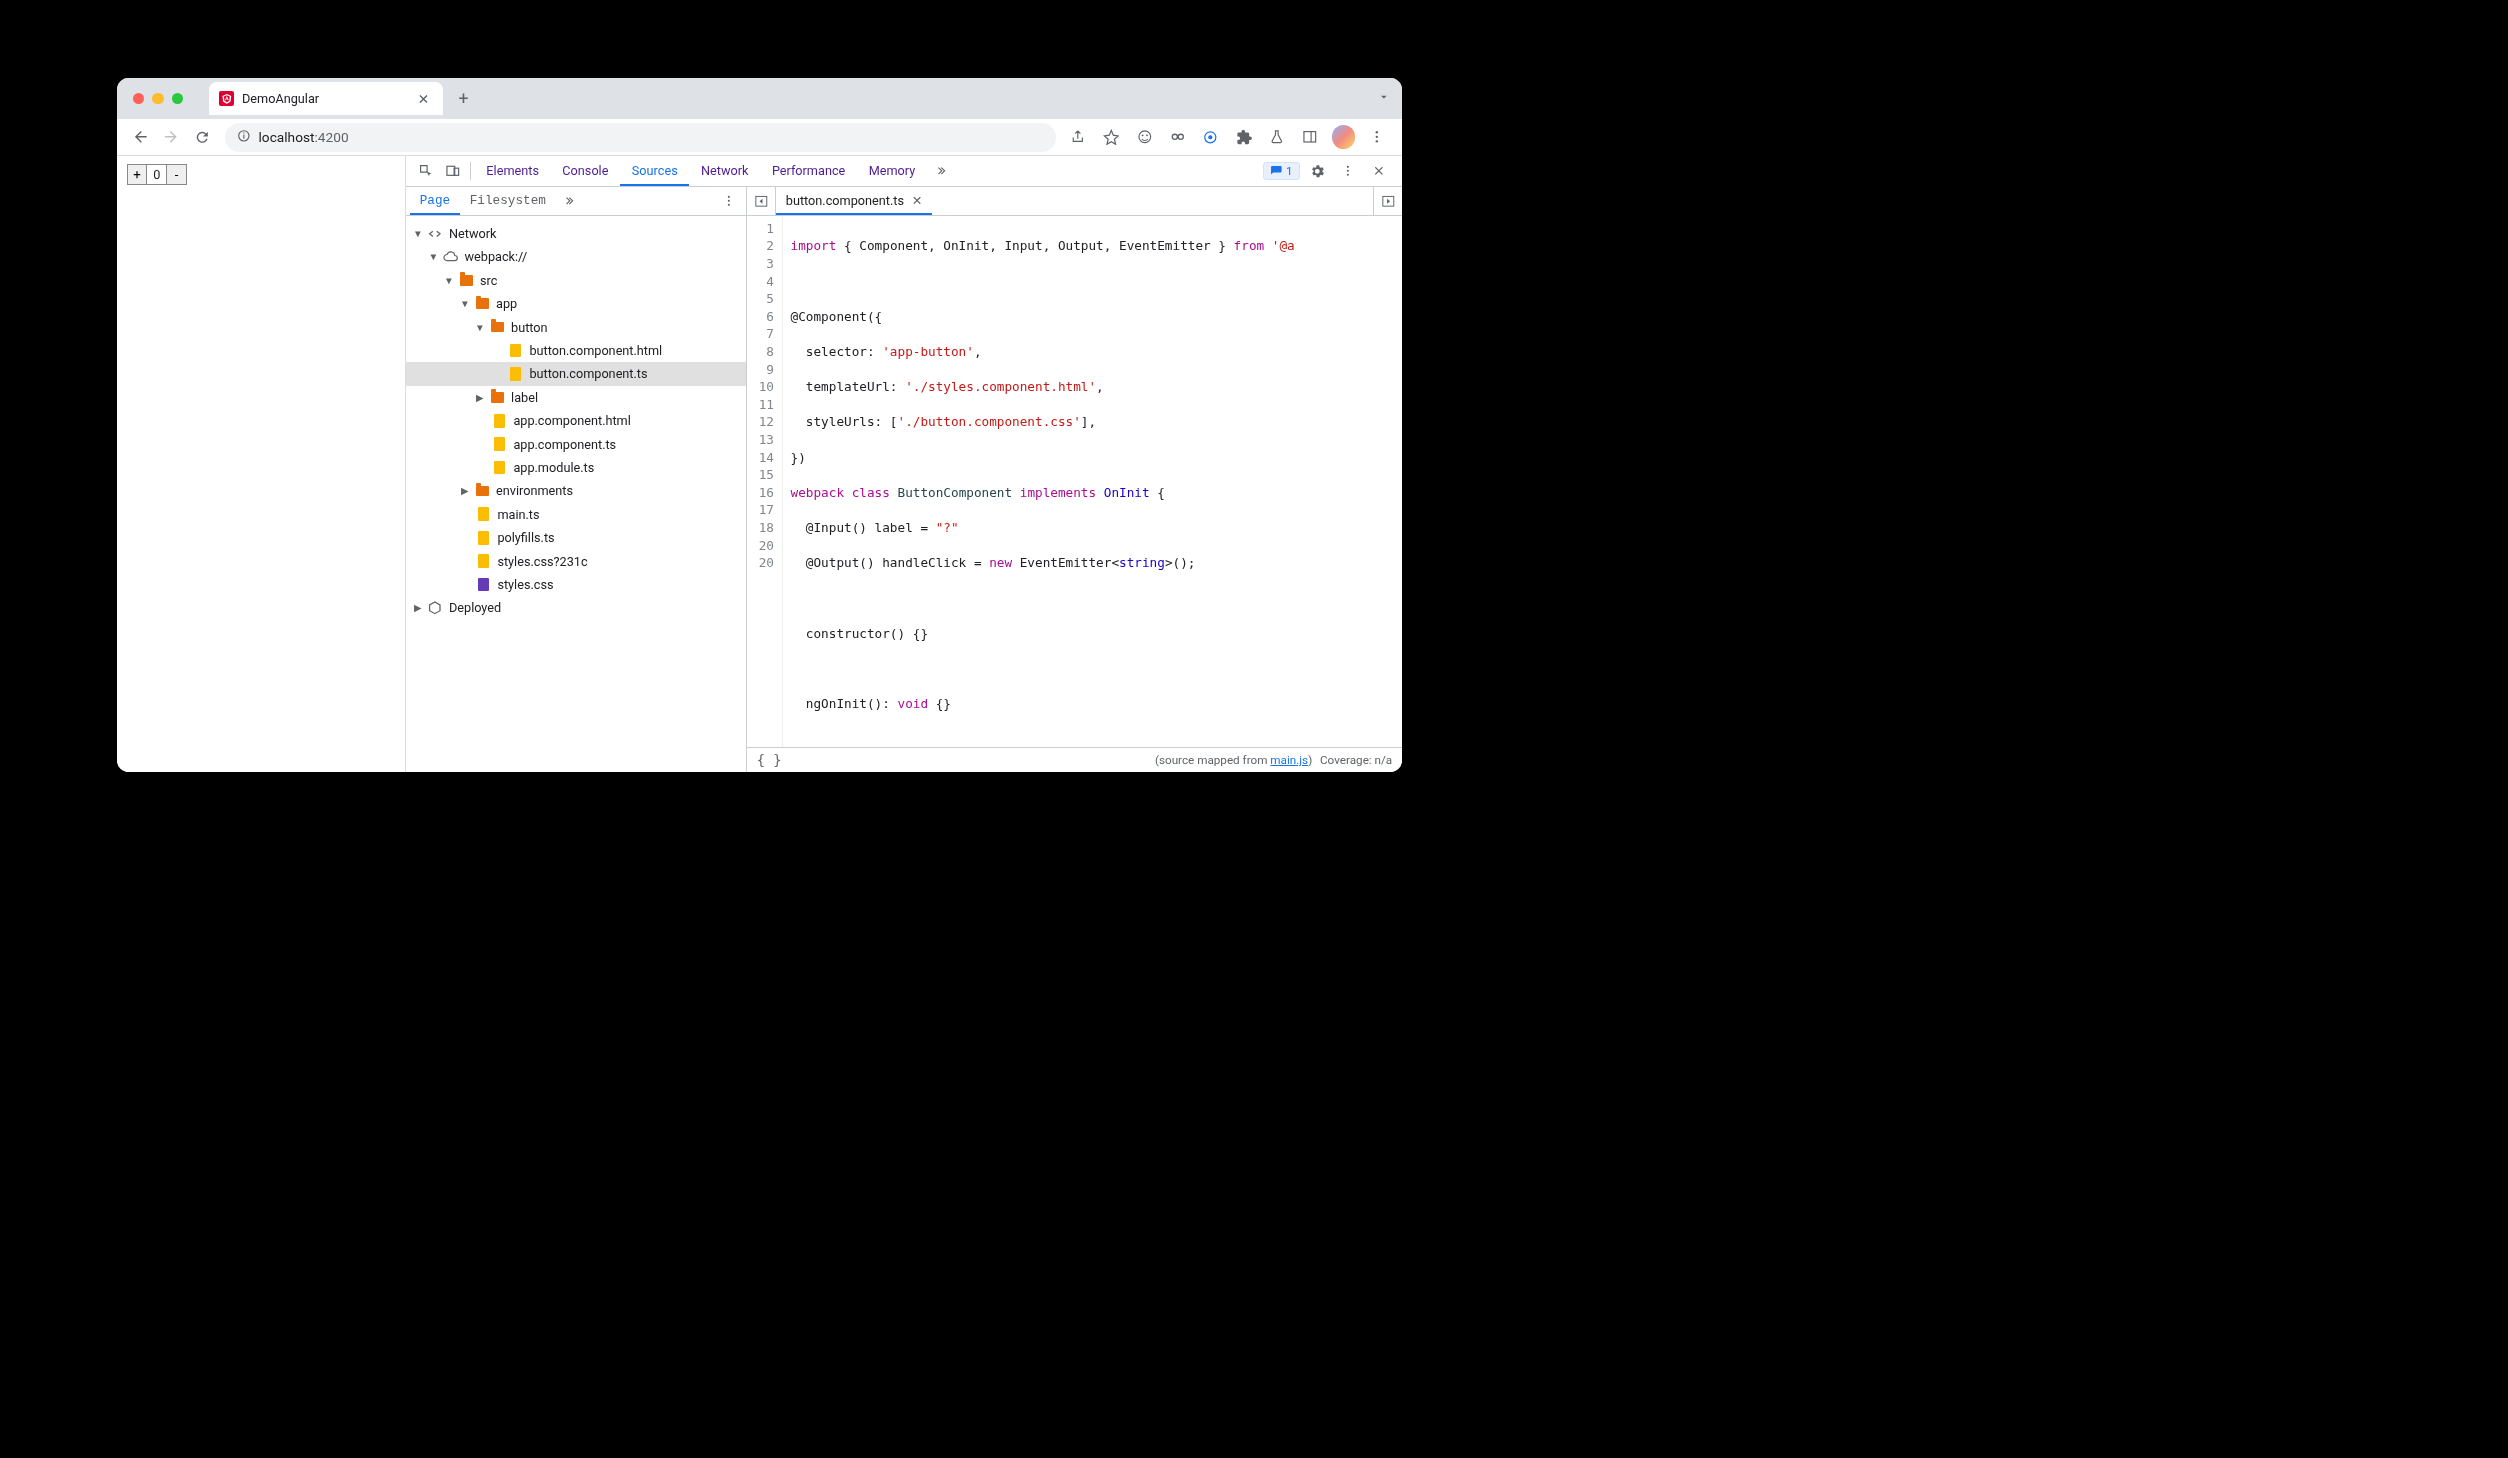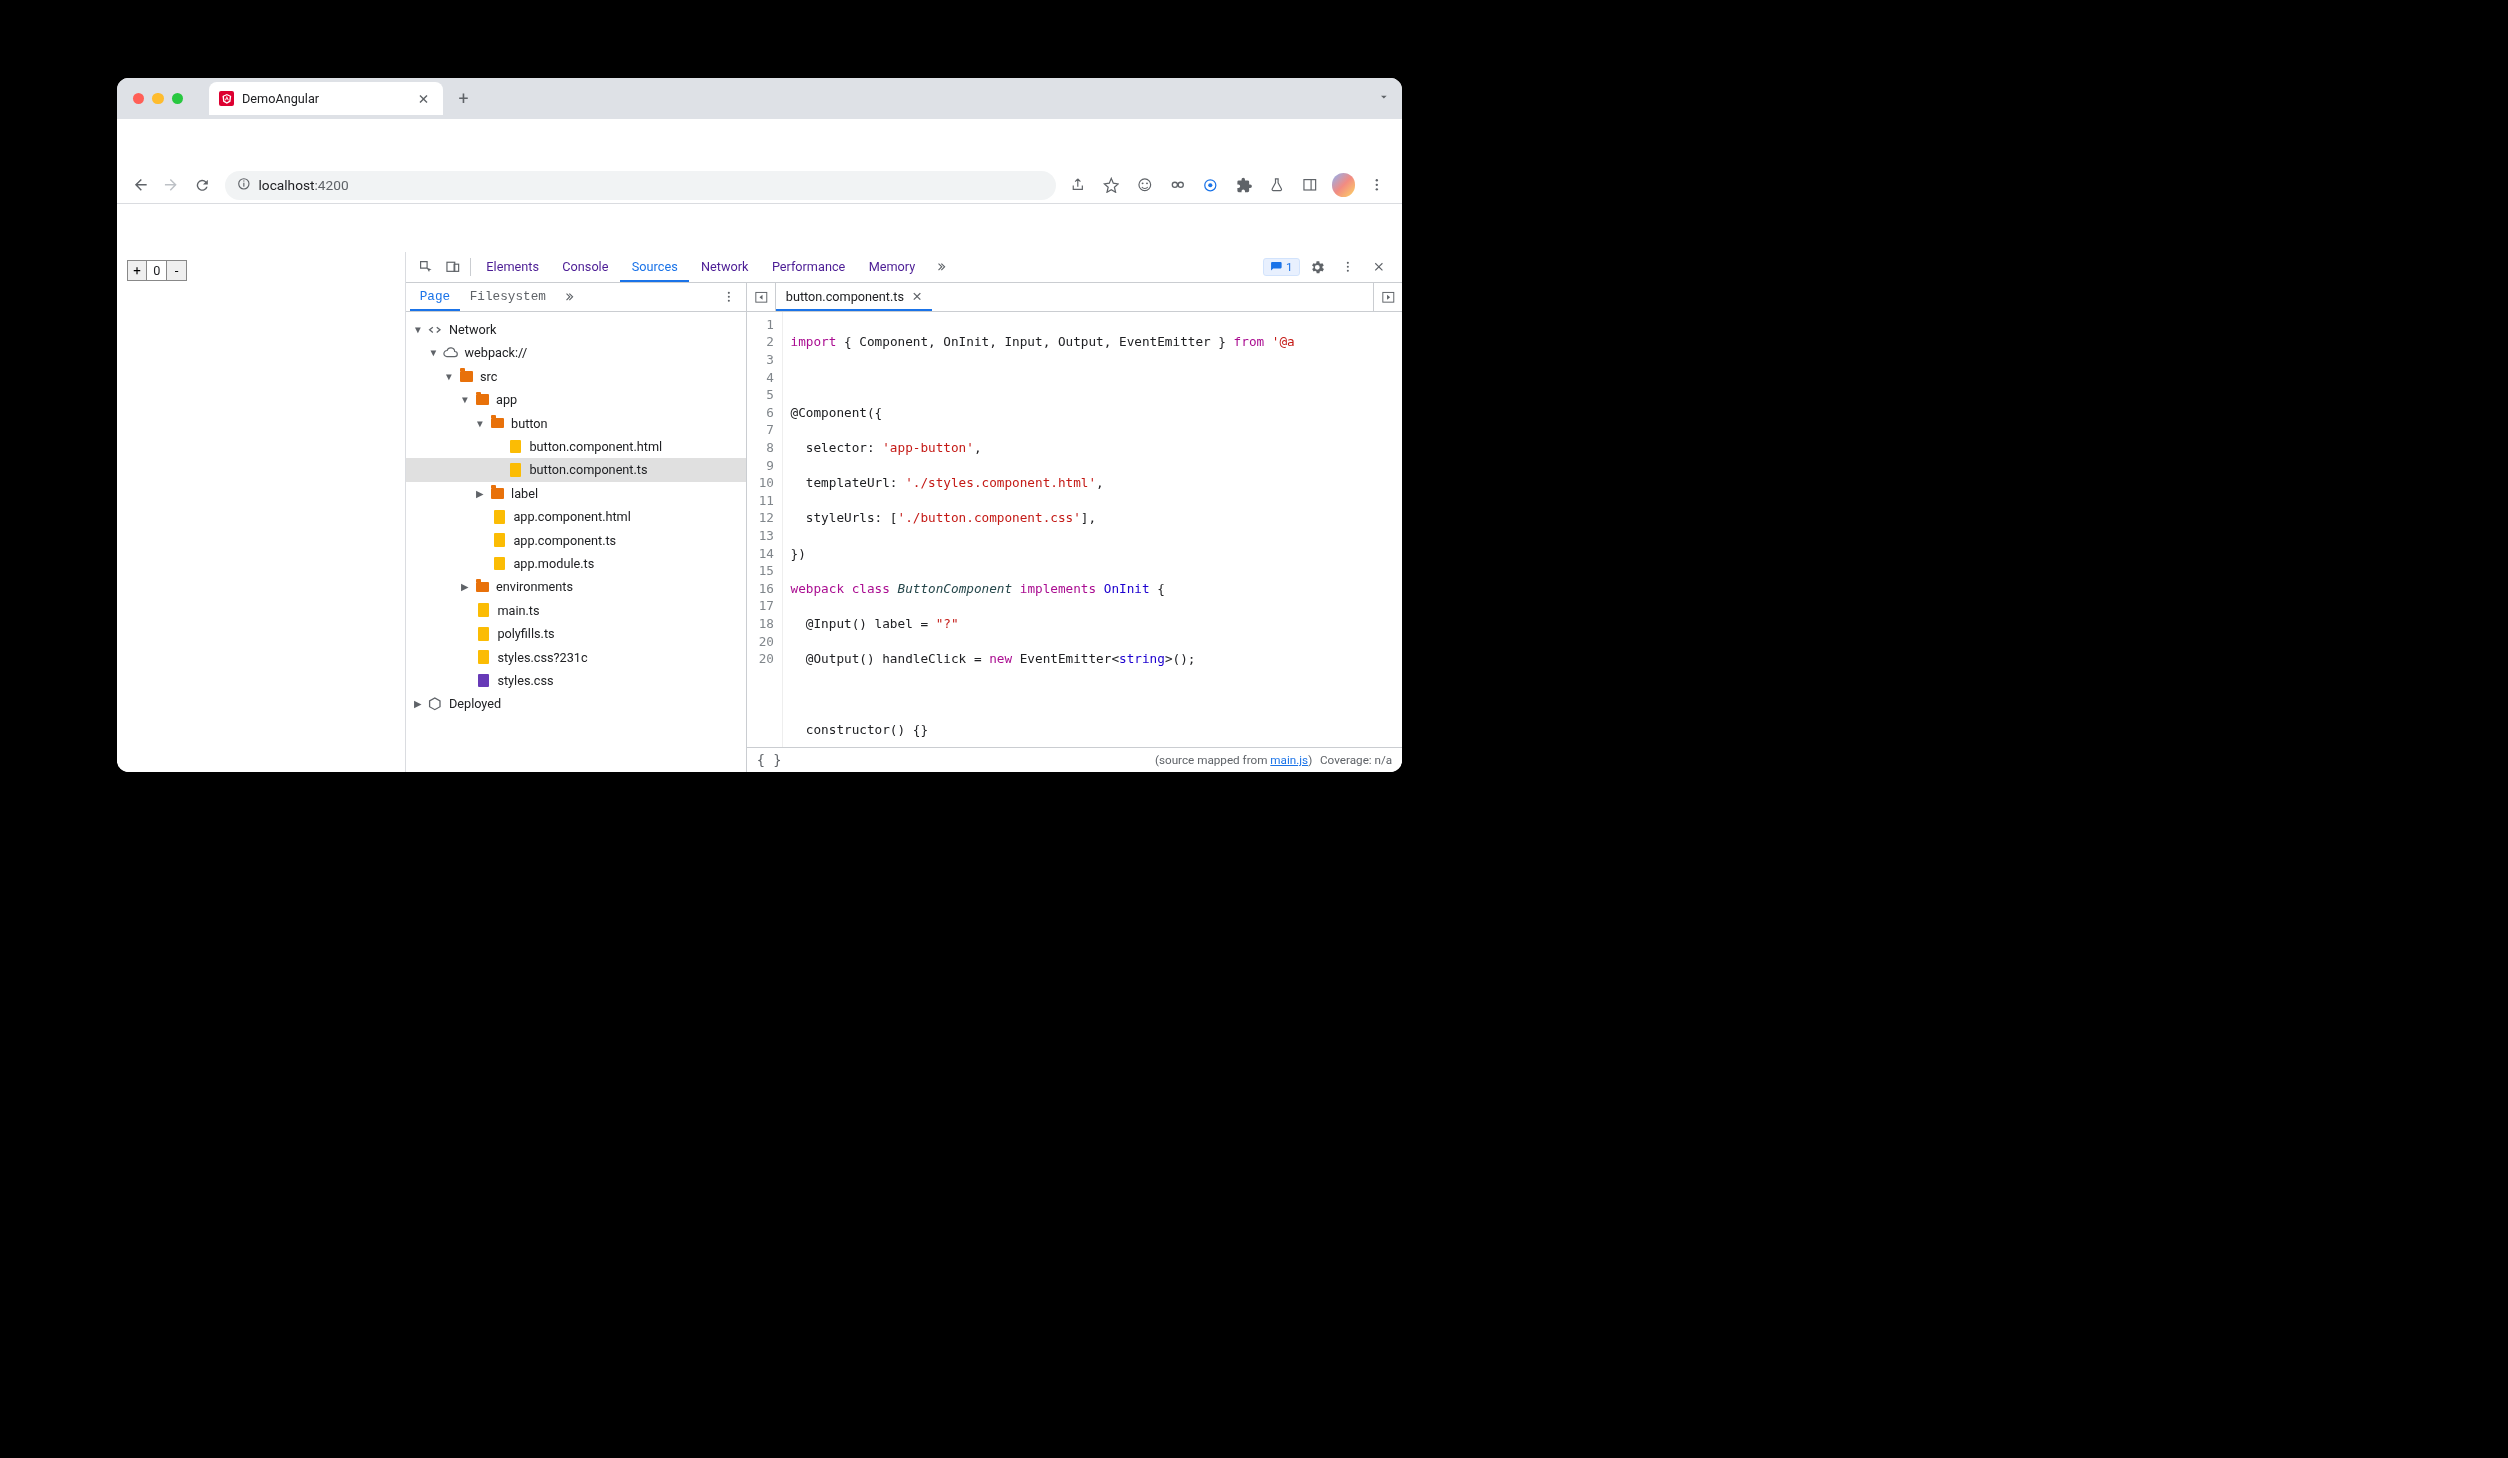--- a/index.html
+++ b/index.html
@@ -17,21 +17,20 @@
 }
 .browser-window {
   width: 1285px;
   height: 694px;
   background: #fff;
   border-radius: 11.7px;
   box-shadow: 0 19.5px 59px rgba(0,0,0,.5);
   overflow: hidden;
   display: flex;
   flex-direction: column;
-  gap: 48px;
 }
 
 
 .tab-strip {
   height: 41px;
   background: #dee1e6;
   display: flex;
   align-items: center;
   padding-left: 9.8px;
   gap: 5.9px;
@@ -159,21 +158,21 @@
 
 .code-area { flex: 1; display: flex; font-family: Menlo, Consolas, monospace; font-size: 12.7px; line-height: 17.6px; overflow: auto; }
 .gutter { background: #fff; color: #80868b; text-align: right; padding: 3.9px 7.8px 3.9px 11.7px; border-right: 1px solid #eee; user-select: none; }
 .gutter div { height: 17.6px; }
 .code { padding: 3.9px 7.8px; white-space: pre; }
 .code div { height: 17.6px; }
 
 .kw { color: #aa0d91; }
 .str { color: #c41a16; }
 .type { color: #1c00cf; }
-.cls { color: #26474b; font-style: italic; }
+.cls { color: #26474b; }
 .impl { color: #aa0d91; }
 .newkw { color: #aa0d91; }
 
 .statusbar { height: 25px; border-top: 1px solid #cacdd1; display: flex; align-items: center; padding: 0 9.8px; font-size: 11.7px; color: #5f6368; }
 .statusbar .right { margin-left: auto; display: flex; gap: 7.8px; }
 .statusbar a { color: #1a73e8; text-decoration: underline; cursor: pointer; }
 </style>
 </head>
 <body>
 

